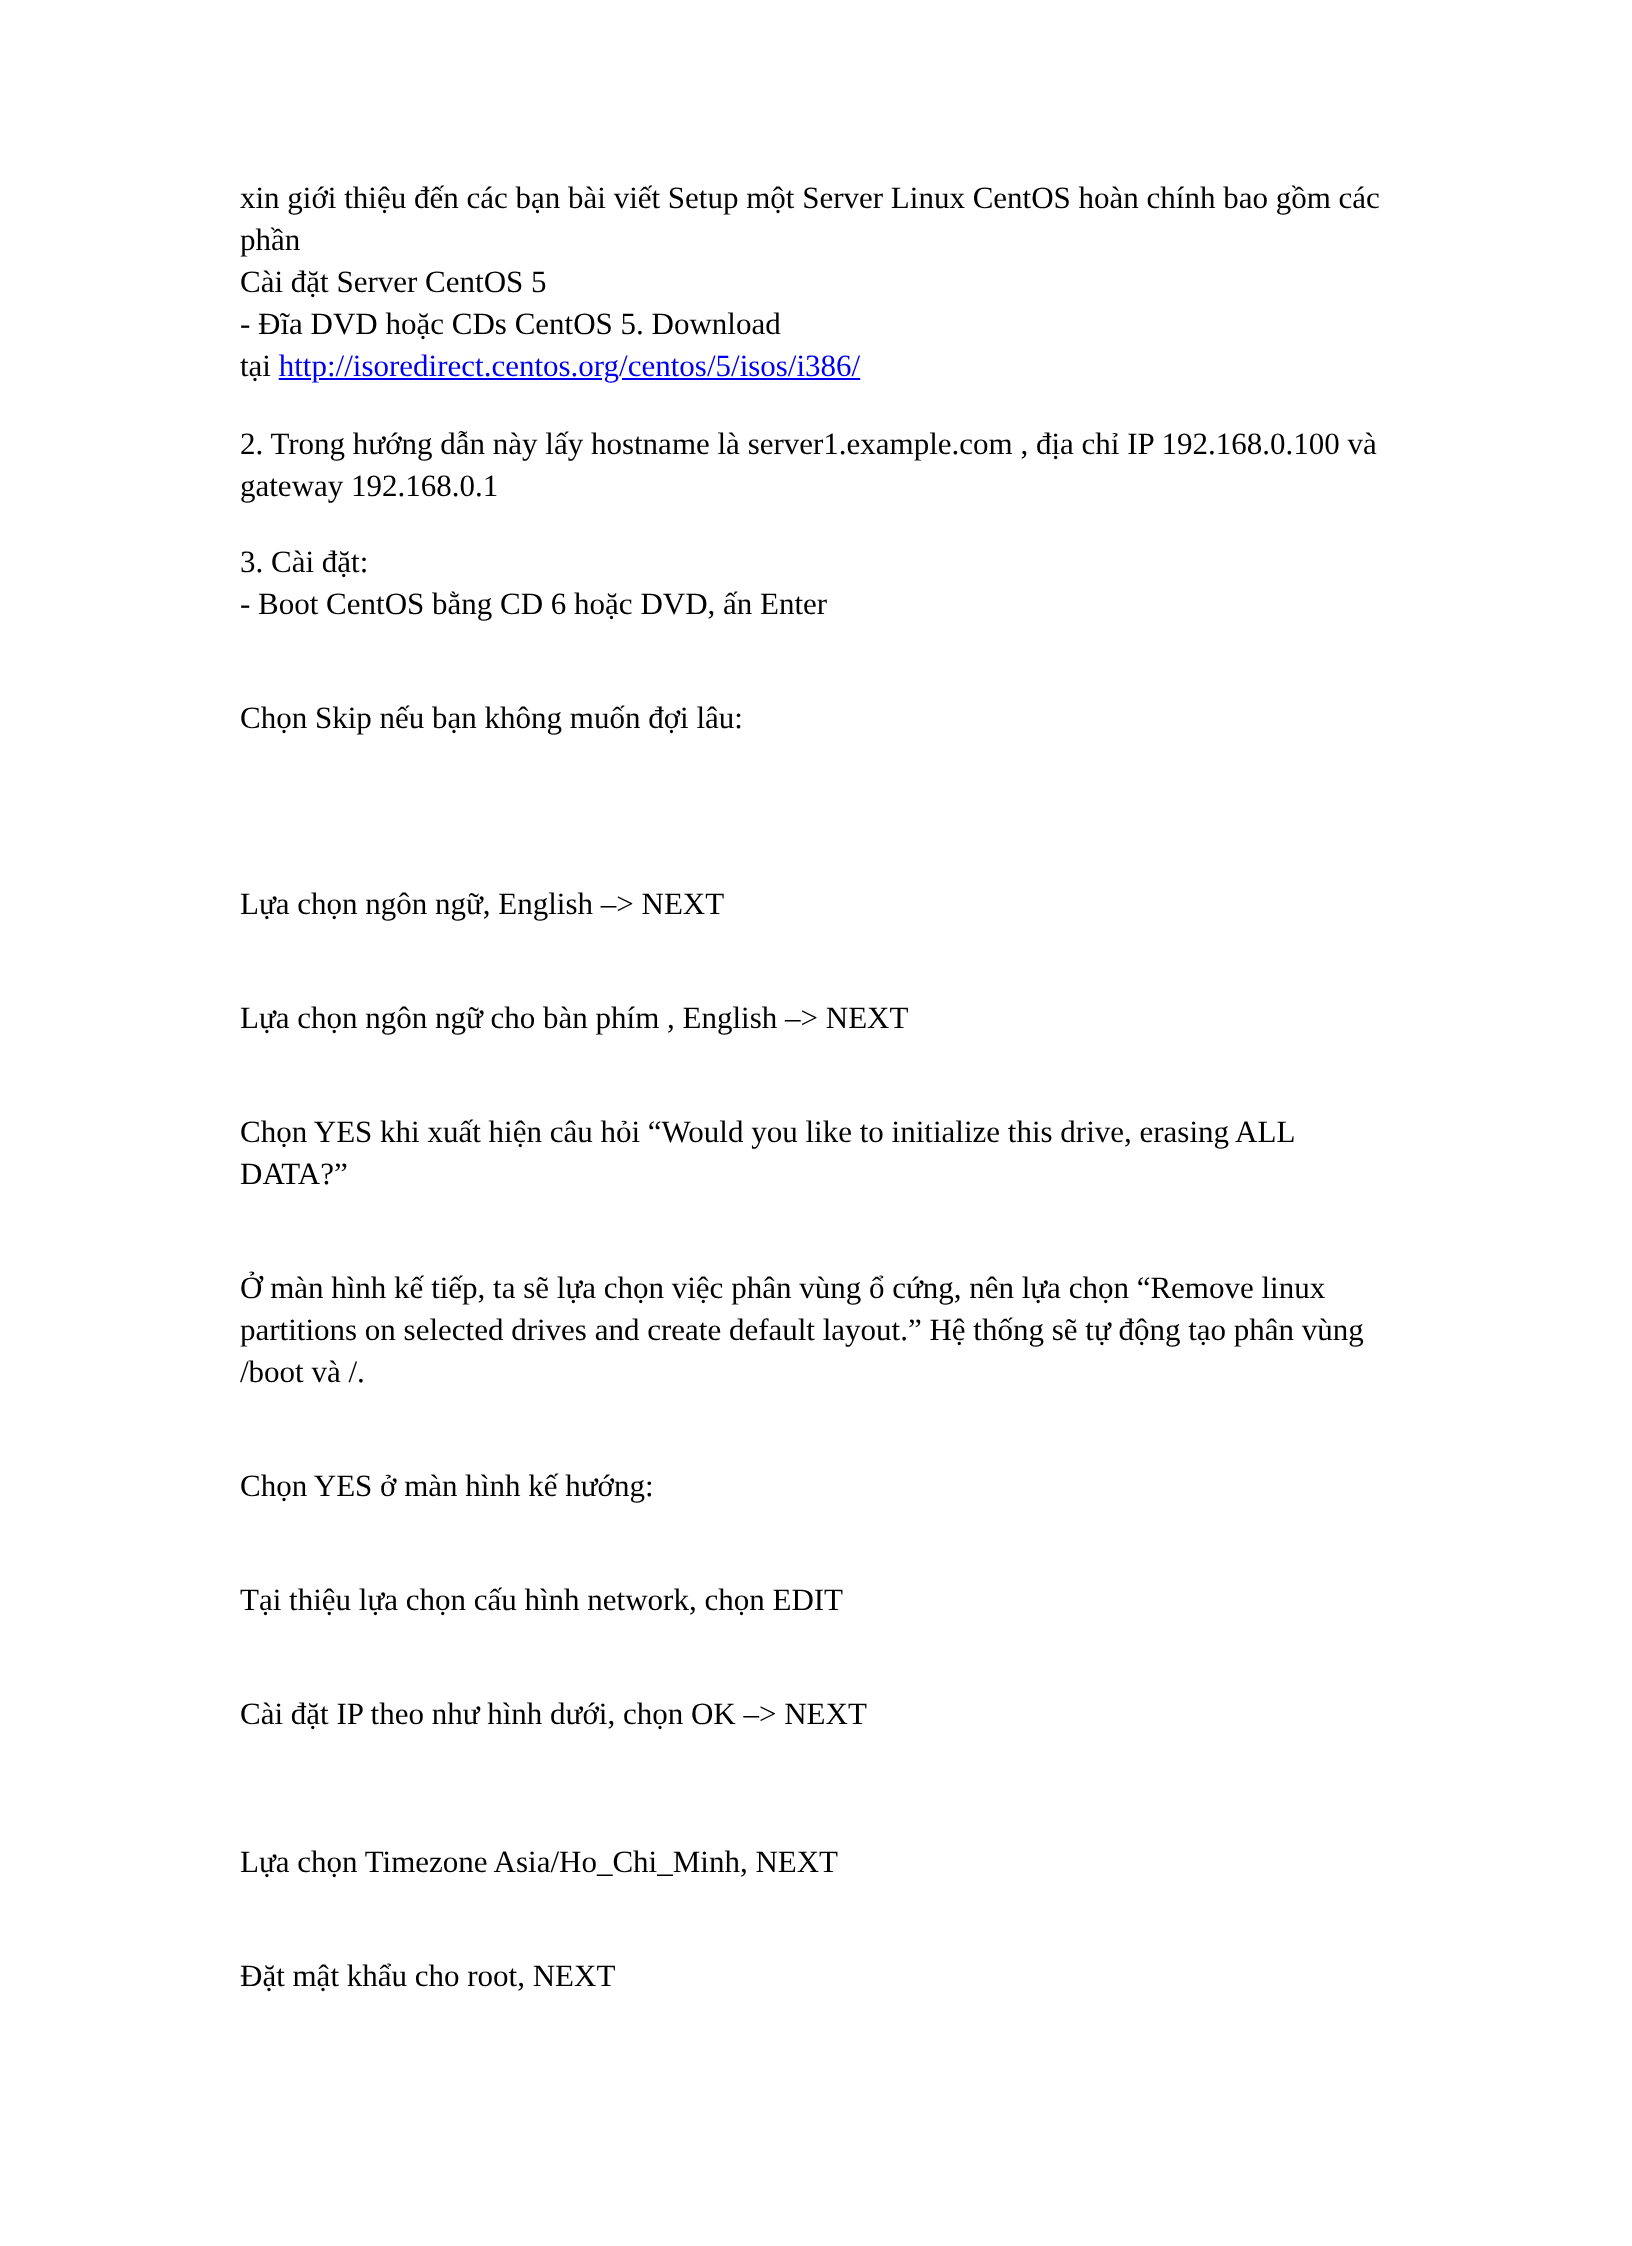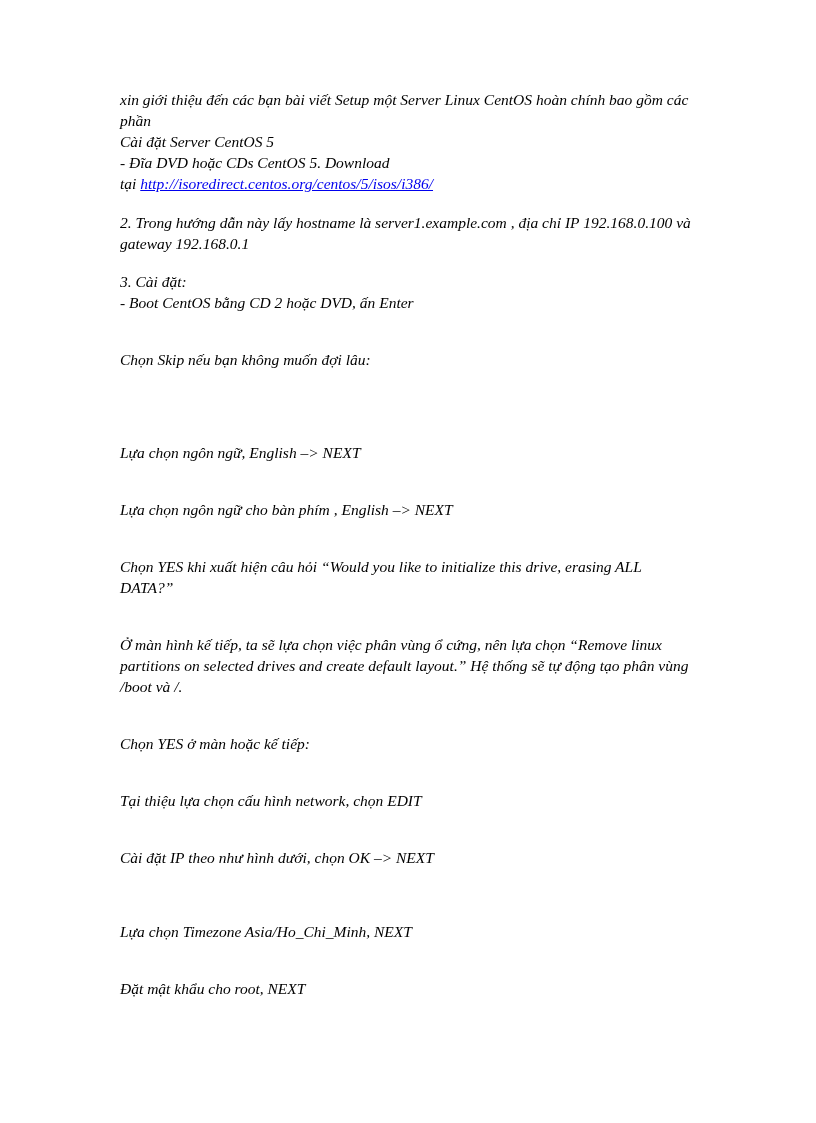--- a/index.html
+++ b/index.html
@@ -12,21 +12,20 @@
     width: 816px;
     height: 1123px;
     box-sizing: border-box;
   }
   .page {
     padding: 90px 120px 90px 120px;
     line-height: 1.35;
   }
   .para {
     margin: 0 0 0 0;
-    font-style: italic;
   }
   a {
     color: #0000EE;
     text-decoration: underline;
     margin-top: 26px;
   }
   .spacer {
     height: 18px;
   }
   .spacer-large {
@@ -45,21 +44,21 @@
     <span>tại </span><a href="#">http://isoredirect.centos.org/centos/5/isos/i386/</a>
   </div>
 
   <div class="spacer"></div>
 
   <div class="para">2. Trong hướng dẫn này lấy hostname là server1.example.com , địa chỉ IP 192.168.0.100 và gateway 192.168.0.1</div>
 
   <div class="spacer"></div>
 
   <div class="para">3. Cài đặt:</div>
-  <div class="para">- Boot CentOS bằng CD 2 hoặc DVD, ấn Enter</div>
+  <div class="para">- Boot CentOS bằng CD 6 hoặc DVD, ấn Enter</div>
 
   <div class="spacer-large"></div>
 
   <div class="para">Chọn Skip nếu bạn không muốn đợi lâu:</div>
 
   <div class="spacer-large"></div>
 
 
   <div class="spacer-large"></div>
 
@@ -72,21 +71,21 @@
   <div class="spacer-large"></div>
 
   <div class="para">Chọn YES khi xuất hiện câu hỏi “Would you like to initialize this drive, erasing ALL DATA?”</div>
 
   <div class="spacer-large"></div>
 
   <div class="para">Ở màn hình kế tiếp, ta sẽ lựa chọn việc phân vùng ổ cứng, nên lựa chọn “Remove linux partitions on selected drives and create default layout.” Hệ thống sẽ tự động tạo phân vùng /boot và /.</div>
 
   <div class="spacer-large"></div>
 
-  <div class="para">Chọn YES ở màn hoặc kế tiếp:</div>
+  <div class="para">Chọn YES ở màn hình kế hướng:</div>
 
   <div class="spacer-large"></div>
 
   <div class="para">Tại thiệu lựa chọn cấu hình network, chọn EDIT</div>
 
   <div class="spacer-large"></div>
 
   <div class="para">Cài đặt IP theo như hình dưới, chọn OK –&gt; NEXT</div>
 
   <div class="spacer-large"></div>

